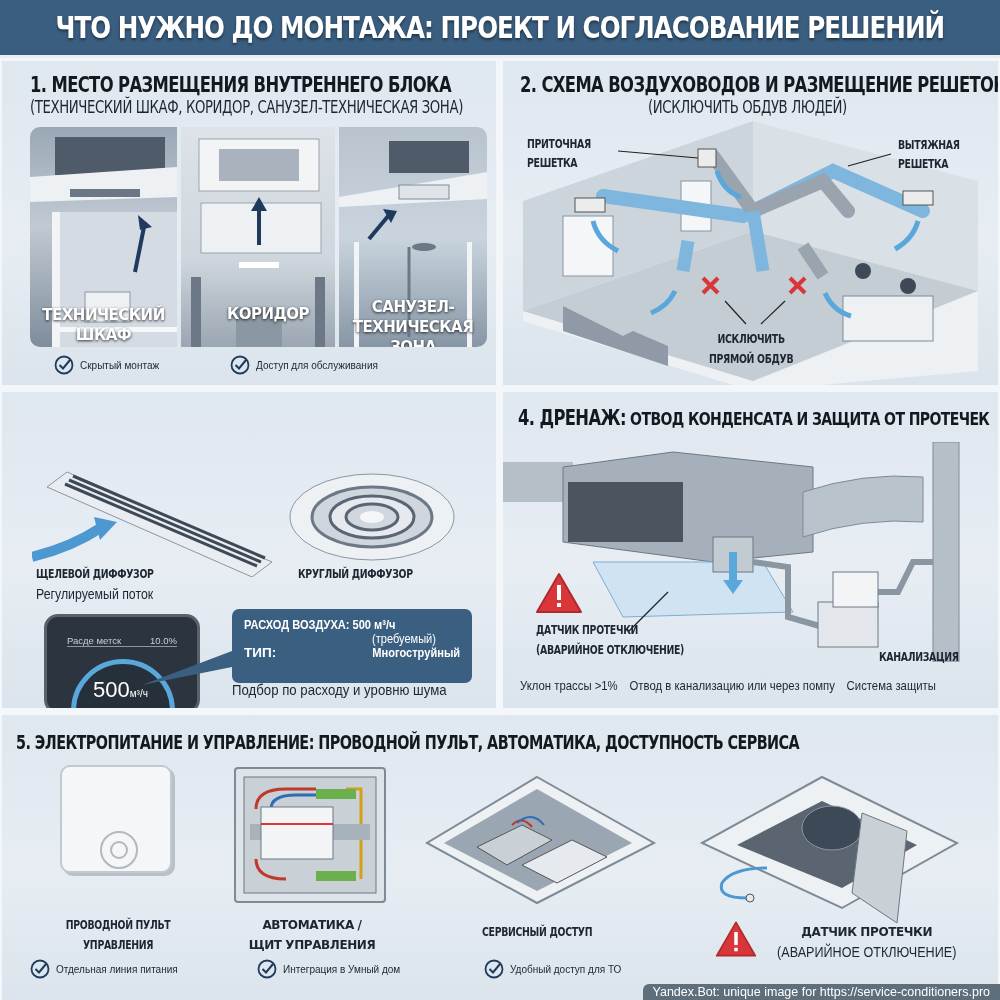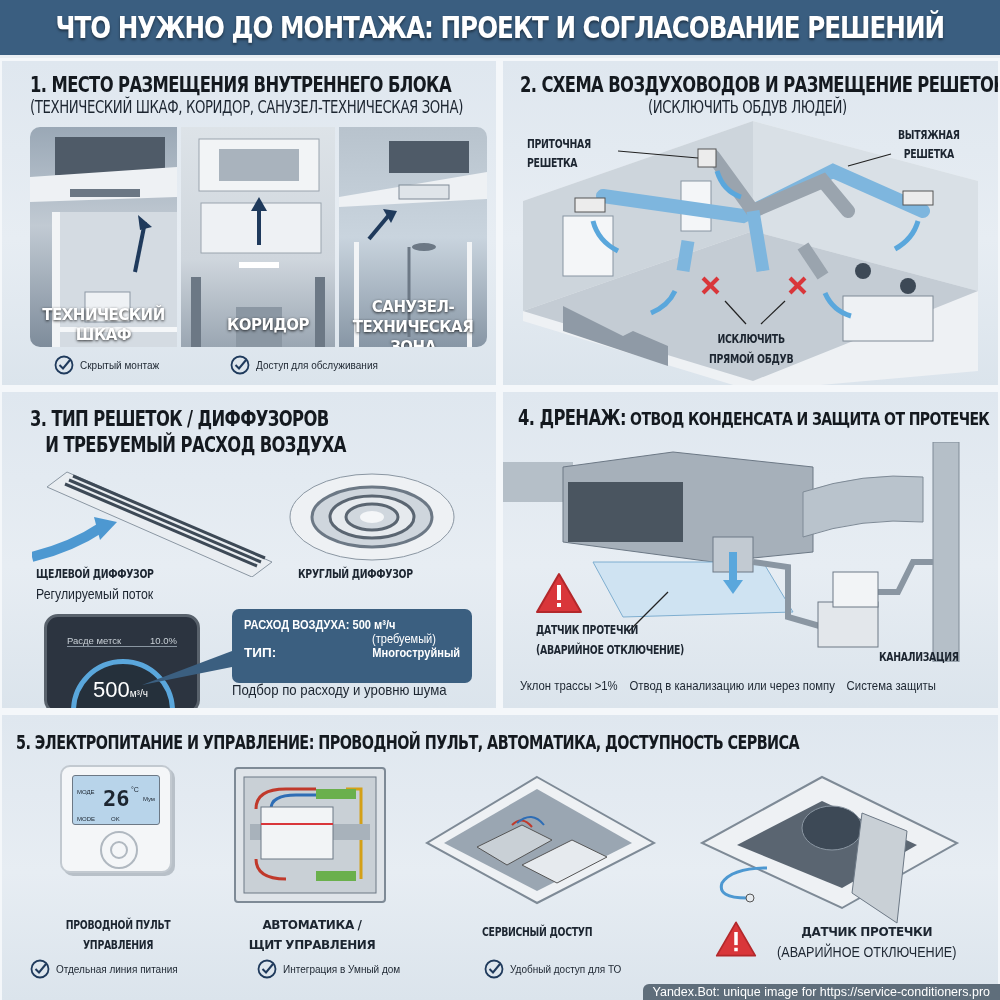--- a/index.html
+++ b/index.html
@@ -73,21 +73,21 @@
       <rect x="18" y="12" width="120" height="52" fill="#f2f4f6" stroke="#9aa4ae"></rect>
       <rect x="38" y="22" width="80" height="32" fill="#a9b3bd"></rect>
       <rect x="38" y="76" width="120" height="50" fill="#eef1f4" stroke="#9aa4ae" transform="translate(-18 0)"></rect>
       <path d="M78 118 L78 82" stroke="#1f3a5c" stroke-width="4"></path>
       <polygon points="70,84 78,70 86,84" fill="#1f3a5c"></polygon>
       <rect x="58" y="135" width="40" height="6" fill="#ffffff"></rect>
       <rect x="10" y="150" width="10" height="70" fill="#6c7885"></rect>
       <rect x="134" y="150" width="10" height="70" fill="#6c7885"></rect>
       <rect x="55" y="180" width="46" height="40" fill="#8b97a3"></rect>
     </svg>
-    <div class="cap" style="top:188px;padding-left:20px;">
+    <div class="cap" style="top:177px;padding-left:20px;">
       <div>КОРИДОР</div>
     </div>
   </div>
   <div class="photo" style="left:337px;width:148px;border-radius:0 10px 10px 0;background:linear-gradient(180deg,#b8c3cd 0%,#c9d4de 50%,#8796a5 100%);">
     <svg width="148" height="220" viewBox="0 0 148 220">
       <rect x="50" y="14" width="80" height="32" fill="#4f5b68"></rect>
       <polygon points="0,70 148,45 148,72 0,80" fill="#eef1f4"></polygon>
       <rect x="60" y="58" width="50" height="14" fill="#dfe4e9" stroke="#7e8a96"></rect>
       <path d="M30 112 L50 88" stroke="#1f3a5c" stroke-width="4"></path>
       <polygon points="44,82 58,84 52,96" fill="#1f3a5c"></polygon>
@@ -149,26 +149,25 @@
     <line x1="282" y1="240" x2="258" y2="263" stroke="#222" stroke-width="1.2"></line>
     <line x1="115" y1="90" x2="195" y2="97" stroke="#222" stroke-width="1.2"></line>
     <line x1="388" y1="93" x2="345" y2="105" stroke="#222" stroke-width="1.2"></line>
     <path d="M90 160 Q95 180 115 190" fill="none" stroke="#5aa7dc" stroke-width="5"></path>
     <path d="M214 110 Q220 130 238 136" fill="none" stroke="#5aa7dc" stroke-width="5"></path>
     <path d="M415 160 Q410 178 392 188" fill="none" stroke="#5aa7dc" stroke-width="5"></path>
     <path d="M172 230 Q165 245 148 252" fill="none" stroke="#5aa7dc" stroke-width="5"></path>
     <path d="M322 232 Q330 250 348 255" fill="none" stroke="#5aa7dc" stroke-width="5"></path>
   </svg>
   <div class="lbl-bold" style="left:24px;top:74px;line-height:19px;"><span class="cond"><span>ПРИТОЧНАЯ</span><br><span>РЕШЕТКА</span></span></div>
-  <div class="lbl-bold" style="left:395px;top:65px;line-height:19px;text-align:center;"><span class="cond"><span>ВЫТЯЖНАЯ</span><br><span>РЕШЕТКА</span></span></div>
+  <div class="lbl-bold" style="left:395px;top:75px;line-height:19px;"><span class="cond"><span>ВЫТЯЖНАЯ</span><br><span>РЕШЕТКА</span></span></div>
   <div class="lbl-bold" style="left:206px;top:268px;line-height:20px;text-align:center;"><span class="cond"><span>ИСКЛЮЧИТЬ</span><br><span>ПРЯМОЙ ОБДУВ</span></span></div>
 </div>
 
 <div class="panel p3">
-  <div class="title" style="left:28px;top:14px;line-height:26px;"><span class="cond"><span>3. ТИП РЕШЕТОК / ДИФФУЗОРОВ</span><br>&nbsp;&nbsp;&nbsp;<span>И ТРЕБУЕМЫЙ РАСХОД ВОЗДУХА</span></span></div>
   <svg style="position:absolute;left:30px;top:70px;" width="250" height="115" viewBox="0 0 250 115">
     <polygon points="15,25 35,10 240,100 220,115" fill="#e9edf1" stroke="#8a96a2"></polygon>
     <line x1="33" y1="22" x2="225" y2="104" stroke="#3d4956" stroke-width="3"></line>
     <line x1="37" y1="18" x2="229" y2="100" stroke="#3d4956" stroke-width="3"></line>
     <line x1="41" y1="14" x2="233" y2="96" stroke="#3d4956" stroke-width="3"></line>
     <path d="M0 95 Q40 85 70 65" fill="none" stroke="#4d98d1" stroke-width="10"></path>
     <polygon points="62,55 85,60 68,78" fill="#4d98d1"></polygon>
   </svg>
   <svg style="position:absolute;left:285px;top:80px;" width="170" height="90" viewBox="0 0 170 90">
     <ellipse cx="85" cy="45" rx="82" ry="43" fill="#eef1f4" stroke="#8a96a2"></ellipse>
@@ -231,28 +230,20 @@
     <span>Уклон трассы &gt;1%</span>
     <span>Отвод в канализацию или через помпу</span>
     <span>Система защиты</span>
   </div>
 </div>
 
 <div class="panel p5">
   <div class="title" style="left:14px;top:15px;font-size:20px;"><span class="cond" style="transform:scaleX(0.72);">5. ЭЛЕКТРОПИТАНИЕ И УПРАВЛЕНИЕ: ПРОВОДНОЙ ПУЛЬТ, АВТОМАТИКА, ДОСТУПНОСТЬ СЕРВИСА</span></div>
 
   <div style="position:absolute;left:58px;top:50px;width:112px;height:108px;background:#f4f6f8;border:2px solid #c2c9d0;border-radius:10px;box-shadow:3px 3px 0 #b8c0c8;">
-    <div style="position:absolute;left:10px;top:8px;width:88px;height:50px;background:#b8d4ea;border:1px solid #6c7885;border-radius:3px;">
-      <span style="position:absolute;left:4px;top:13px;font-size:6px;">МОДЕ</span>
-      <span style="position:absolute;left:30px;top:10px;font-size:22px;font-family:'DejaVu Sans Mono',monospace;font-weight:bold;">26</span>
-      <span style="position:absolute;left:58px;top:10px;font-size:7px;">°C</span>
-      <span style="position:absolute;right:4px;top:20px;font-size:6px;">Мум</span>
-      <span style="position:absolute;left:4px;bottom:2px;font-size:6px;">MODE</span>
-      <span style="position:absolute;left:38px;bottom:2px;font-size:6px;">OK</span>
-    </div>
     <div style="position:absolute;left:38px;top:64px;width:38px;height:38px;border-radius:50%;border:2px solid #b0b8c0;"></div>
     <div style="position:absolute;left:48px;top:74px;width:18px;height:18px;border-radius:50%;border:2px solid #b0b8c0;"></div>
   </div>
   <div class="lbl-bold" style="left:46px;top:200px;width:140px;text-align:center;line-height:20px;"><span class="cond" style="transform-origin:center;"><span>ПРОВОДНОЙ ПУЛЬТ</span><br><span>УПРАВЛЕНИЯ</span></span></div>
 
   <div style="position:absolute;left:232px;top:52px;width:152px;height:136px;background:#dfe4e9;border:2px solid #7e8a96;border-radius:4px;">
     <svg width="148" height="132" viewBox="0 0 148 132">
       <rect x="8" y="8" width="132" height="116" fill="#c9d0d6" stroke="#6c7885"></rect>
       <path d="M20 40 Q20 20 50 20 L80 20" fill="none" stroke="#c0392b" stroke-width="3"></path>
       <path d="M35 40 Q35 26 60 26 L90 26" fill="none" stroke="#2e6db5" stroke-width="3"></path>

